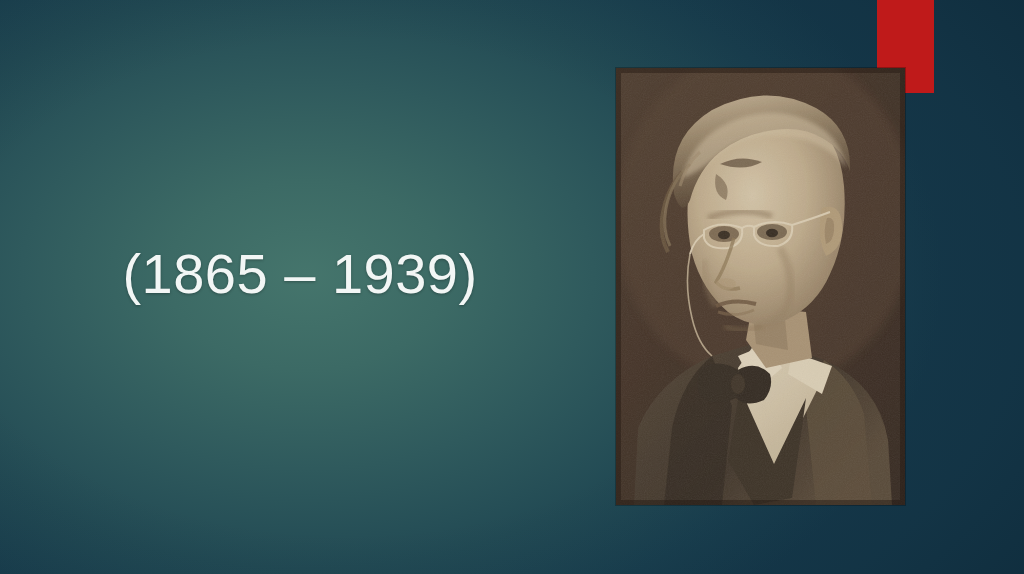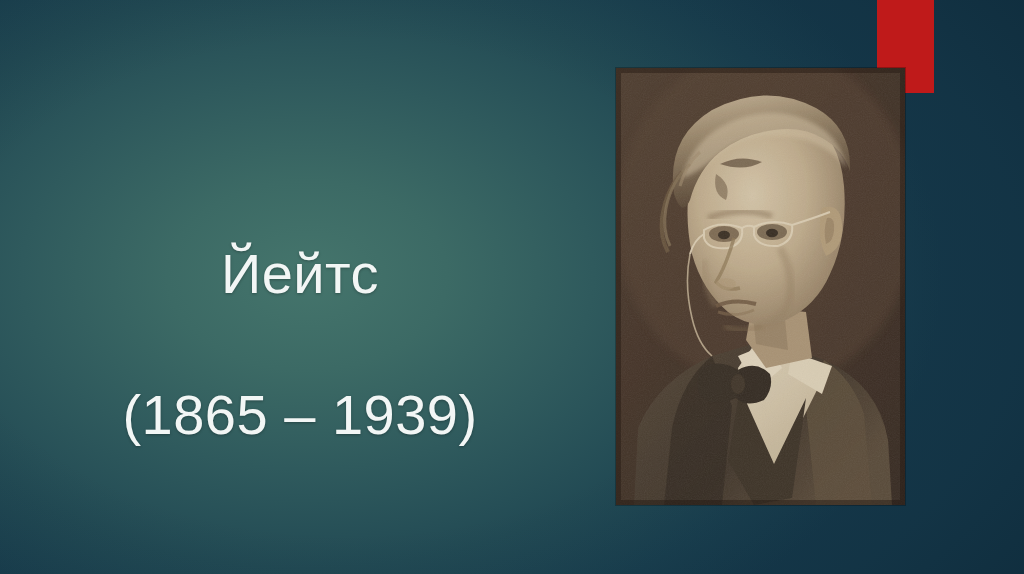--- a/index.html
+++ b/index.html
@@ -75,21 +75,20 @@
 </head>
 <body>
 
 <div id="slide">
 
   <div id="vignette"></div>
 
   <div id="accent-bar"></div>
 
   <div id="title-block">
-    <span class="title-line">Йейтс</span>
     <span class="title-line">(1865 – 1939)</span>
   </div>
 
   <div id="portrait" title="Портрет Уильяма Батлера Йейтса">
     <svg viewBox="0 0 289 437" preserveAspectRatio="xMidYMid slice">
       <defs>
         <linearGradient id="bgGrad" x1="0" y1="0" x2="1" y2="1">
           <stop offset="0%" stop-color="#4a382c"></stop>
           <stop offset="45%" stop-color="#3b2a21"></stop>
           <stop offset="100%" stop-color="#2d201a"></stop>

